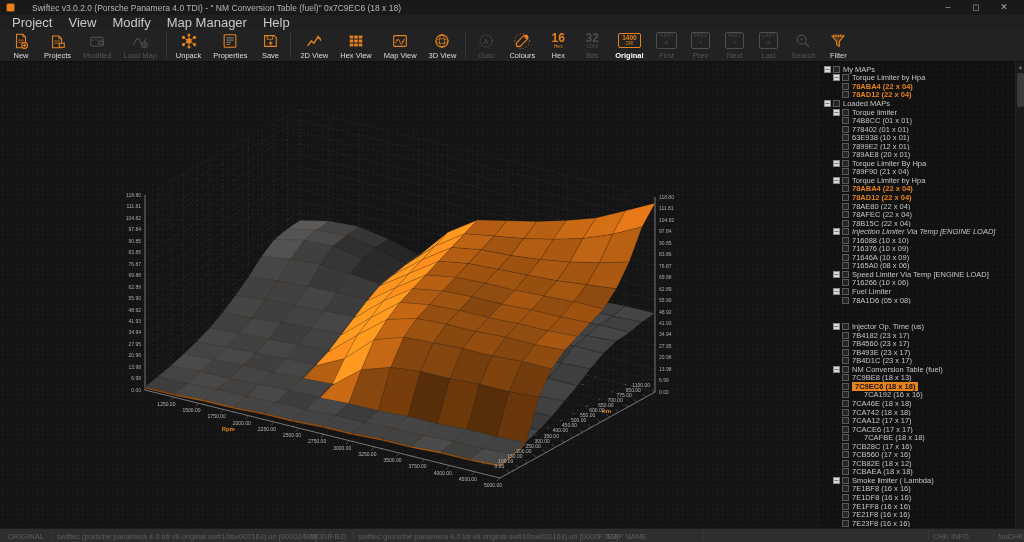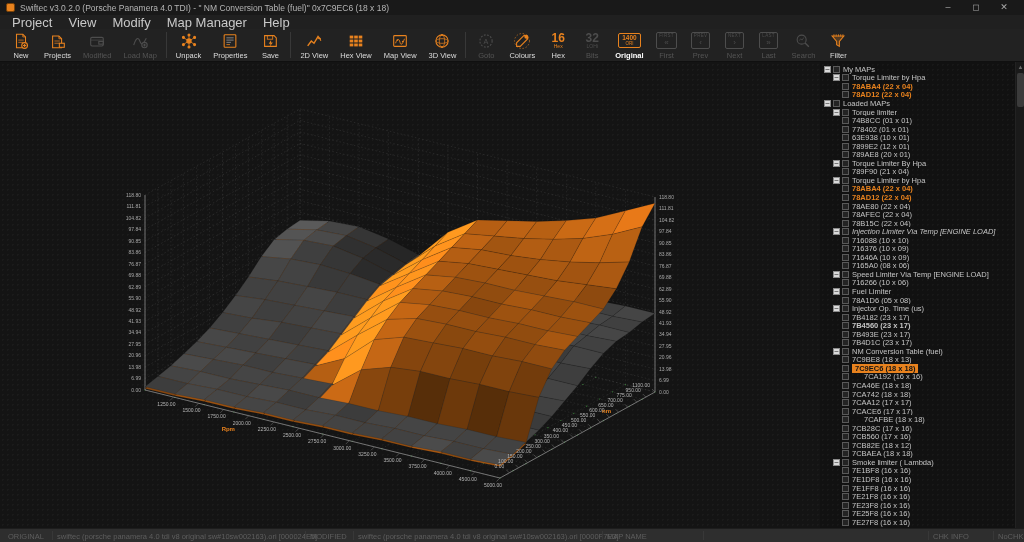--- a/index.html
+++ b/index.html
@@ -1,21 +1,21 @@
 <!DOCTYPE html>
 <html><head>
 <meta charset="utf-8">
 <style>
   * { box-sizing: border-box; }
   html,body { margin:0; padding:0; background:#000; }
   body { font-family:"Liberation Sans", sans-serif; }
   .window { width:1024px; height:542px; position:relative; background:#161616; overflow:hidden; }
 
   
-  .titlebar { height:15px; background:#191919; display:flex; align-items:center; gap:5px; padding:0 6px; color:#b5b5b5; font-size:8.5px; }
+  .titlebar { height:15px; background:#191919; display:flex; align-items:center; gap:17px; padding:0 6px; color:#b5b5b5; font-size:8.5px; }
   .app-icon { width:9px; height:9px; border-radius:2px; background:#e8821e; border:1px solid #7a4208; flex:none; }
   .win-controls { margin-left:auto; display:flex; gap:0; }
   .win-btn { width:28px; text-align:center; color:#a8a8a8; font-size:9px; line-height:15px; }
 
   
   .menubar { height:14px; background:#202020; display:flex; align-items:center; padding-left:4px; }
   .menu-item { color:#c9c9c9; font-size:13px; padding:0 8px; }
 
   
   .toolbar { height:33px; background:#222222; border-bottom:1px solid #101010; display:flex; align-items:center; padding-left:4px; }
@@ -1095,30 +1095,30 @@
         </div>
         <div class="tree-row" style="padding-left: 11px;">
           <span class="expander">–</span>
           <span class="checkbox"></span>
           <span class="tree-label">Fuel Limiter</span>
         </div>
         <div class="tree-row" style="padding-left: 20px;">
           <span class="checkbox"></span>
           <span class="tree-label">78A1D6 (05 x 08)</span>
         </div>
-        <div class="tree-row" style="padding-left: 11px;">
+        <div class="tree-row" style="padding-left: 11px; margin-top: 18px;">
           <span class="expander">–</span>
           <span class="checkbox"></span>
           <span class="tree-label">Injector Op. Time (us)</span>
         </div>
         <div class="tree-row" style="padding-left: 20px;">
           <span class="checkbox"></span>
           <span class="tree-label">7B4182 (23 x 17)</span>
         </div>
-        <div class="tree-row" style="padding-left: 20px; font-weight: bold;">
+        <div class="tree-row" style="padding-left: 20px;">
           <span class="checkbox"></span>
           <span class="tree-label">7B4560 (23 x 17)</span>
         </div>
         <div class="tree-row" style="padding-left: 20px;">
           <span class="checkbox"></span>
           <span class="tree-label">7B493E (23 x 17)</span>
         </div>
         <div class="tree-row" style="padding-left: 20px;">
           <span class="checkbox"></span>
           <span class="tree-label">7B4D1C (23 x 17)</span>

